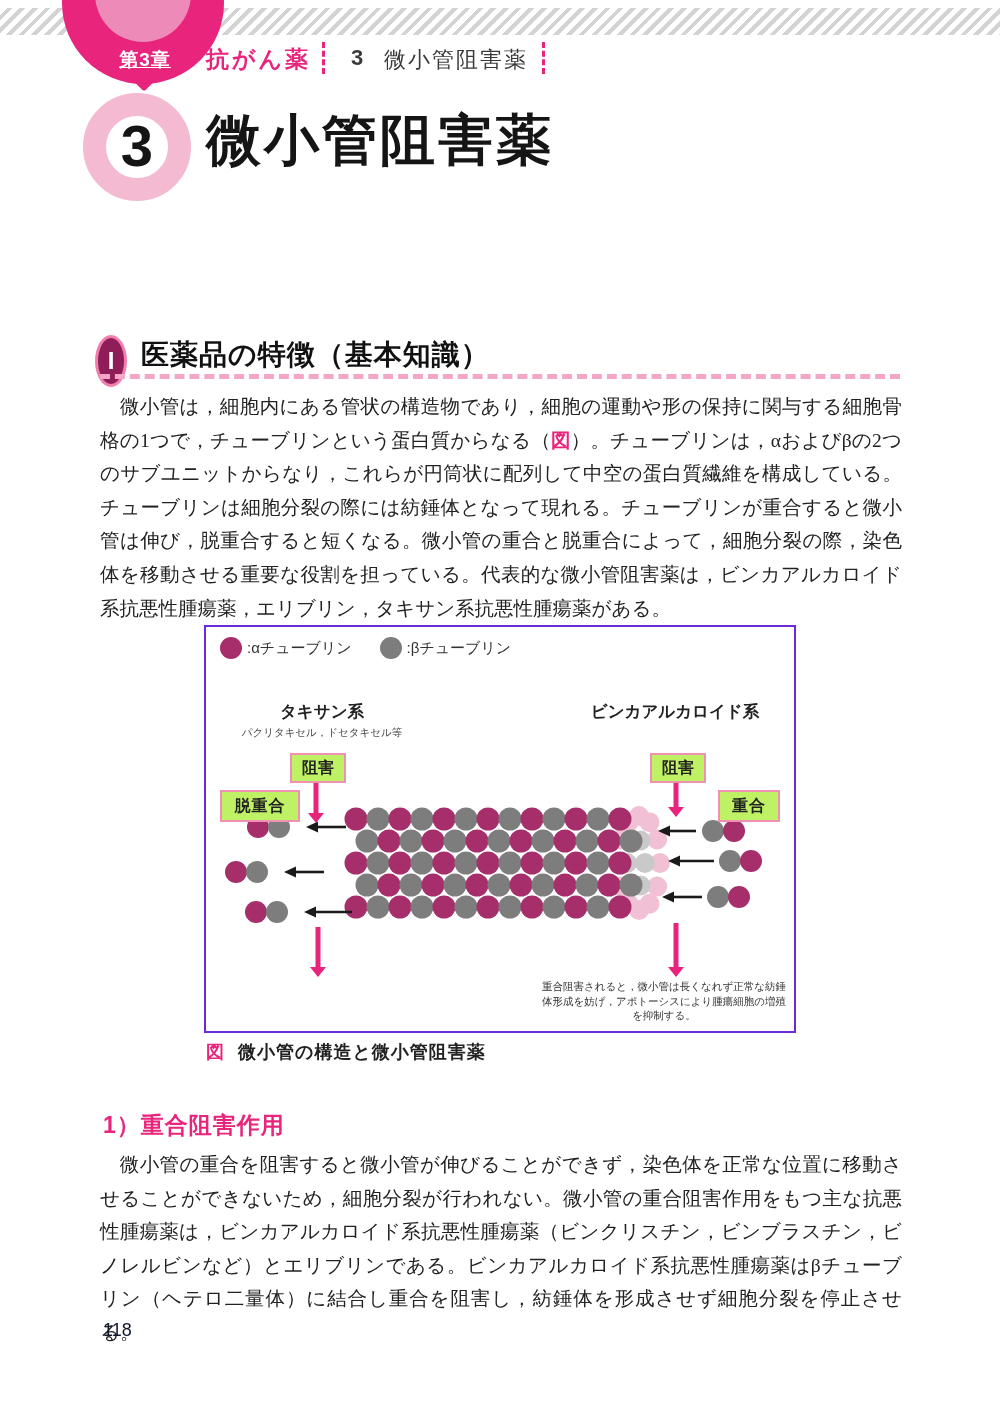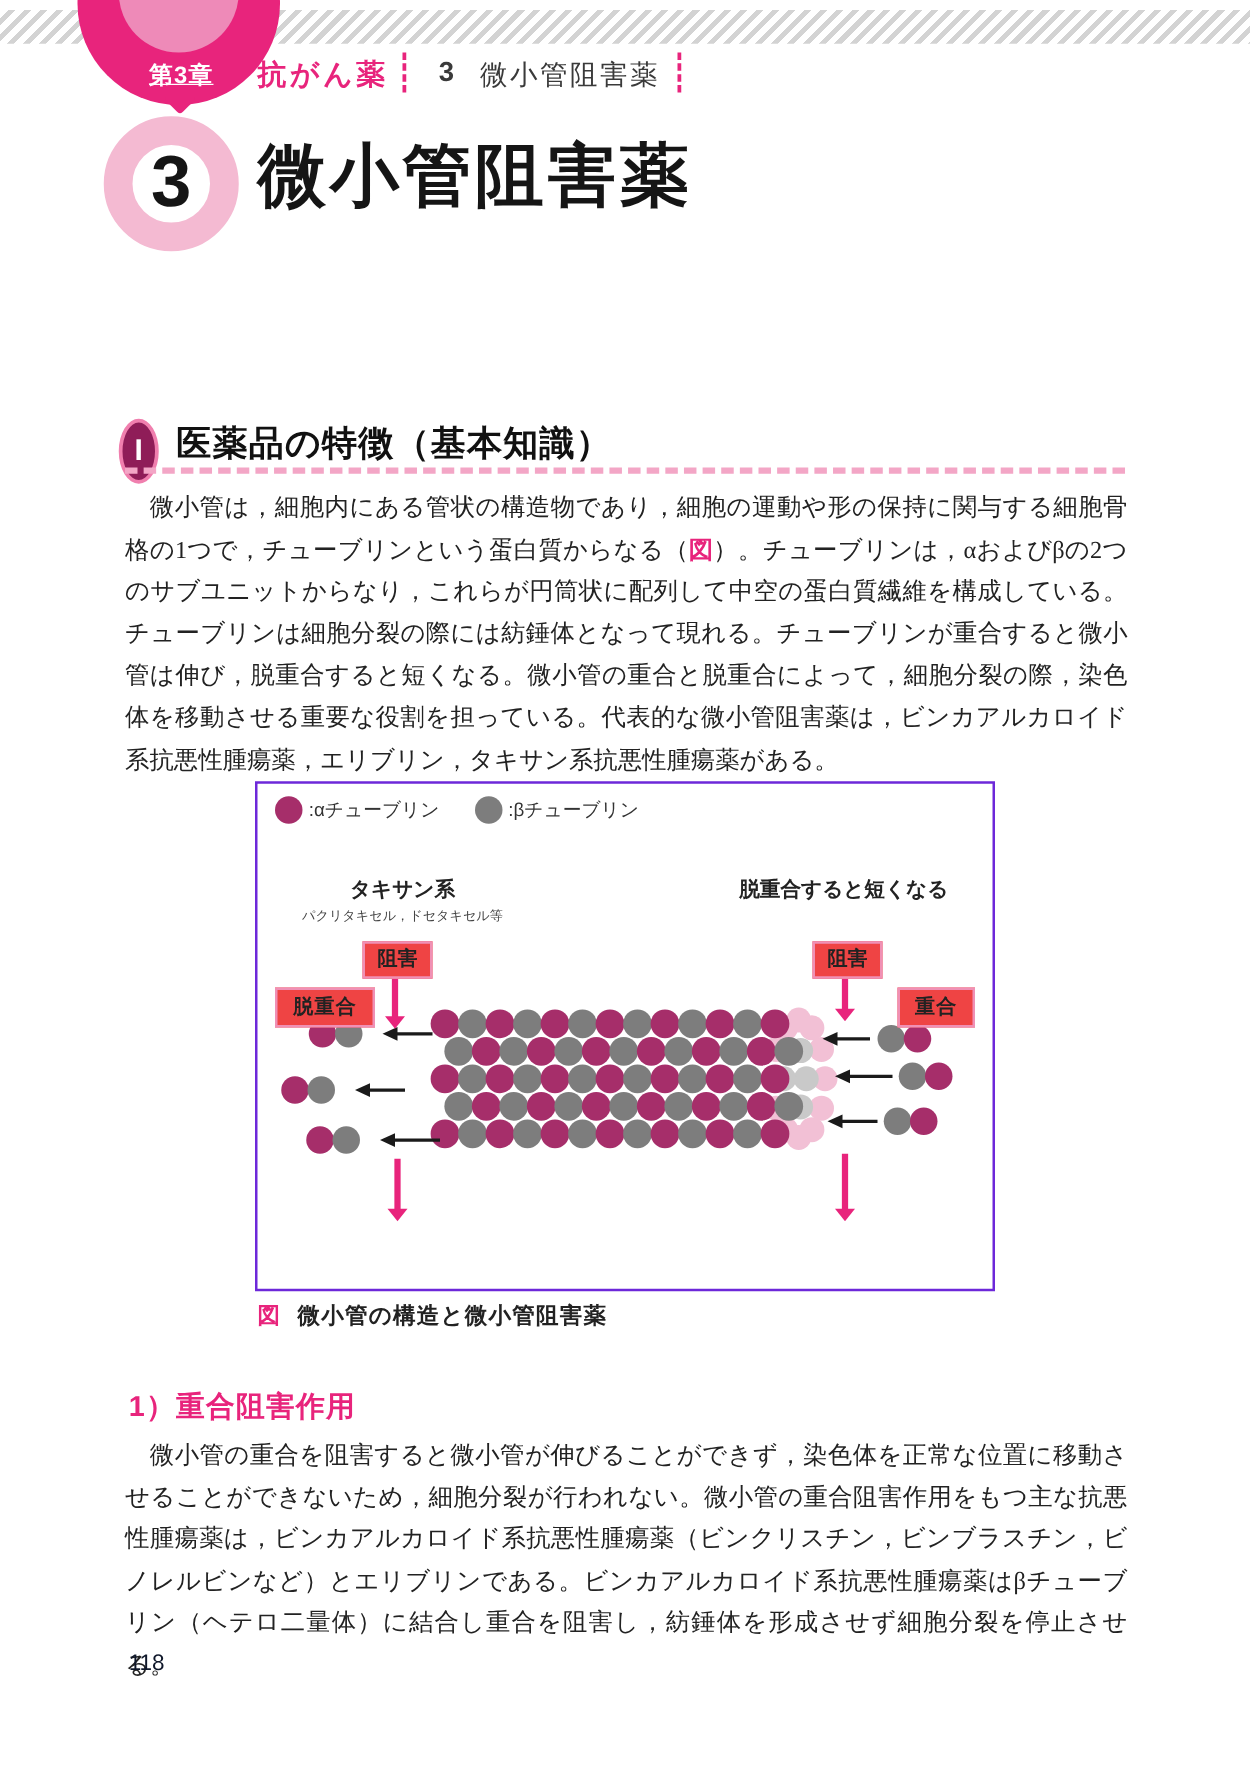--- a/index.html
+++ b/index.html
@@ -51,21 +51,21 @@
   #figure-box{left:204px;top:625px;width:588px;height:404px;border:2px solid #6d28d9;background:#fff;}
   #figure-box .inner{position:absolute;}
   #fig-legend{left:14px;top:10px;display:flex;gap:28px;align-items:center;font-size:15px;color:#333;}
   .legend-item{display:flex;align-items:center;gap:5px;}
   .legend-dot{width:22px;height:22px;border-radius:50%;display:inline-block;}
   .fig-group{text-align:center;}
   #fig-group-left{left:10px;top:74px;width:212px;}
   #fig-group-right{left:348px;top:74px;width:242px;}
   .fig-group .g-name{font-size:16.5px;font-weight:bold;color:#222;}
   .fig-group .g-drugs{font-size:10.5px;color:#444;margin-top:3px;}
-  .mini-box{background:#ef4444;border:2px solid #f090b5;text-align:center;font-weight:bold;color:#222;z-index:3;}
+  .mini-box{background:#bef264;border:2px solid #f090b5;text-align:center;font-weight:bold;color:#222;z-index:3;}
   #inhibit-left{left:84px;top:126px;width:52px;height:26px;font-size:16px;line-height:26px;}
   #inhibit-right{left:444px;top:126px;width:52px;height:26px;font-size:16px;line-height:26px;}
   #process-left{left:14px;top:163px;width:76px;height:28px;font-size:16px;line-height:28px;letter-spacing:1px;}
   #process-right{left:512px;top:163px;width:58px;height:28px;font-size:16px;line-height:28px;letter-spacing:1px;}
   #diagram-svg{left:0;top:0;}
   .fig-note{font-size:10.5px;line-height:14.5px;color:#333;text-align:center;}
   #note-left{left:6px;top:352px;width:240px;}
   #note-right{left:332px;top:352px;width:252px;}
 
   #fig-caption{left:206px;top:1040px;display:flex;gap:14px;align-items:baseline;}
@@ -231,28 +231,29 @@
       <span class="legend-dot" style="background: rgb(125, 125, 125);"></span>
       <span>:βチューブリン</span>
     </div>
   </div>
 
   <div id="fig-group-left" class="inner fig-group">
     <div class="g-name">タキサン系</div>
     <div class="g-drugs">パクリタキセル，ドセタキセル等</div>
   </div>
   <div id="fig-group-right" class="inner fig-group">
-    <div class="g-name">脱重合すると短くなる</div>
+    <div class="g-name">ビンカアルカロイド系</div>
   </div>
 
   <div id="inhibit-left" class="inner mini-box">阻害</div>
   <div id="inhibit-right" class="inner mini-box">阻害</div>
   <div id="process-left" class="inner mini-box">脱重合</div>
   <div id="process-right" class="inner mini-box">重合</div>
 
+  <div id="note-right" class="inner fig-note">重合阻害されると，微小管は長くなれず正常な紡錘体形成を妨げ，アポトーシスにより腫瘍細胞の増殖を抑制する。</div>
 </div>
 
 <div id="fig-caption" class="abs">
   <span class="cap-label">図</span>
   <span class="cap-text">微小管の構造と微小管阻害薬</span>
 </div>
 
 <div id="sec2-heading" class="abs">1）重合阻害作用</div>
 <div id="p2" class="abs body-par">　微小管の重合を阻害すると微小管が伸びることができず，染色体を正常な位置に移動させることができないため，細胞分裂が行われない。微小管の重合阻害作用をもつ主な抗悪性腫瘍薬は，ビンカアルカロイド系抗悪性腫瘍薬（ビンクリスチン，ビンブラスチン，ビノレルビンなど）とエリブリンである。ビンカアルカロイド系抗悪性腫瘍薬はβチューブリン（ヘテロ二量体）に結合し重合を阻害し，紡錘体を形成させず細胞分裂を停止させる。</div>
 

